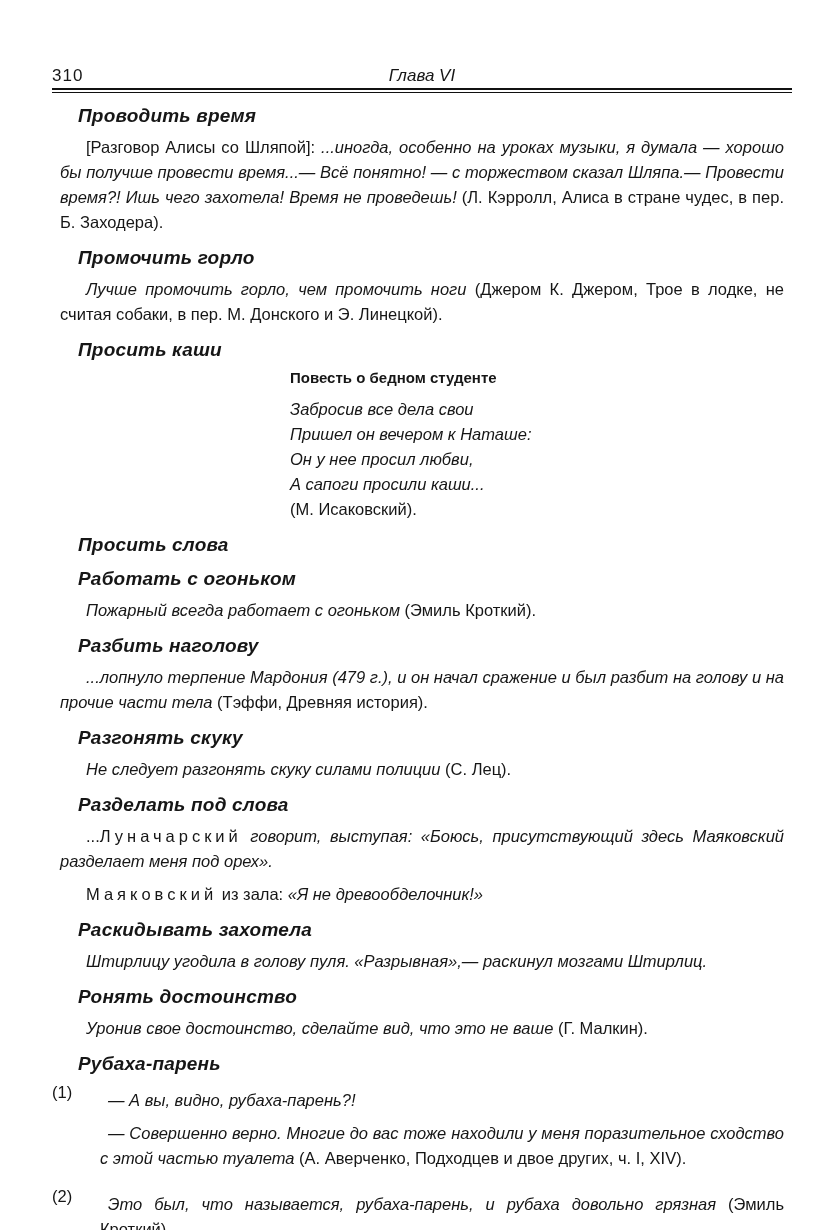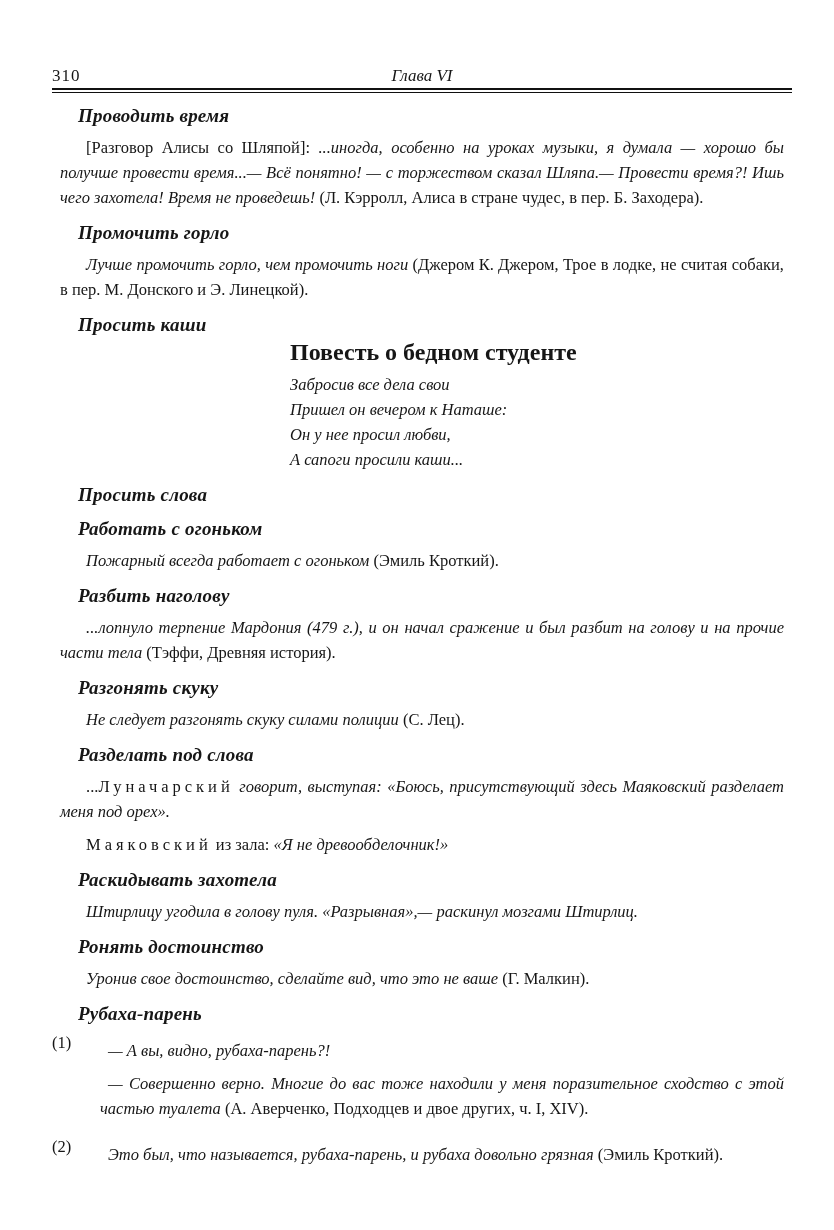--- a/index.html
+++ b/index.html
@@ -7,21 +7,21 @@
     padding: 0;
     background: #e8e8e6;
   }
   .page {
     position: relative;
     width: 834px;
     height: 1230px;
     margin: 0 auto;
     background: #ffffff;
     color: #161616;
-    font-family: Liberation Serif, serif;
+    font-family: Liberation Sans, sans-serif;
     box-sizing: border-box;
     padding: 62px 42px 0 52px;
     overflow: hidden;
   }
   
   .running-head {
     position: relative;
     height: 26px;
     font-size: 17px;
   }
@@ -66,21 +66,21 @@
   .rm { font-style: normal; }
   .sp { font-style: normal; letter-spacing: 4px; }
   
   .poem {
     margin: 2px 0 2px 238px;
     font-size: 16.5px;
     line-height: 25px;
   }
   .poem-title {
     font-weight: bold;
-    font-size: 24px;
+    font-size: 15px;
     margin-bottom: 7px;
   }
   .poem-line { font-style: italic; }
   .poem-attr { font-style: normal; }
   
   .numbered { margin-top: 2px; }
   .n-item {
     display: flex;
     margin-top: 5px;
   }
@@ -115,20 +115,21 @@
   </section>
 
   <section class="entry">
     <h3 class="hw">Просить каши</h3>
     <div class="poem">
       <div class="poem-title">Повесть о бедном студенте</div>
       <div class="poem-line">Забросив все дела свои</div>
       <div class="poem-line">Пришел он вечером к Наташе:</div>
       <div class="poem-line">Он у нее просил любви,</div>
       <div class="poem-line">А сапоги просили каши...</div>
+      <div class="poem-attr">(М. Исаковский).</div>
     </div>
   </section>
 
   <section class="entry">
     <h3 class="hw">Просить слова</h3>
   </section>
 
   <section class="entry">
     <h3 class="hw">Работать с огоньком</h3>
     <p class="body"><span class="it">Пожарный всегда работает с огоньком </span><span class="rm">(Эмиль Кроткий).</span></p>

